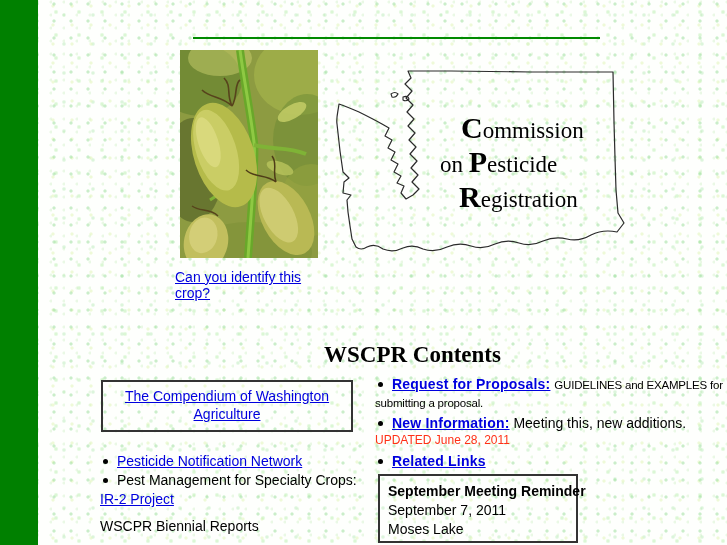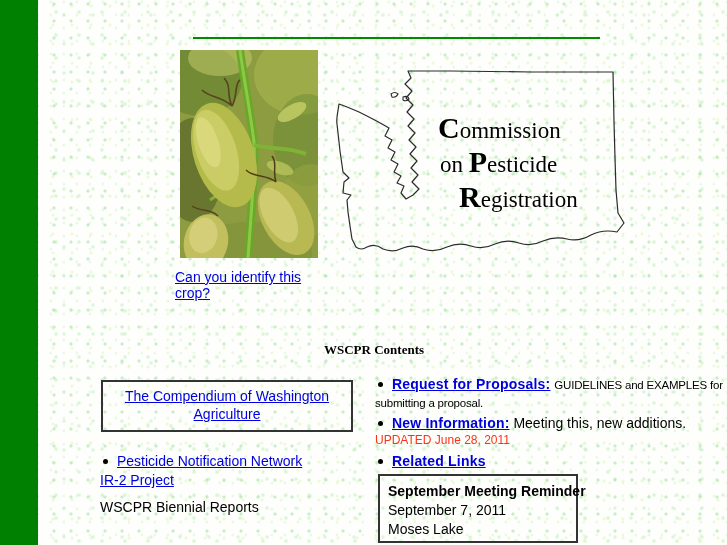--- a/index.html
+++ b/index.html
@@ -20,21 +20,21 @@
   .toprule{left:193px;top:37px;width:407px;height:2px;background:#008A00;}
   .cropimg{left:180px;top:50px;width:138px;height:208px;}
   .mapwrap{left:331px;top:62px;width:296px;height:196px;}
   .capline{position:absolute;font-family:"Liberation Serif",serif;white-space:nowrap;}
   .capline .pre{font-size:23px;}
   .capline .cap{font-size:30px;font-weight:bold;}
   .capline .rest{font-size:23px;}
   .lnk{color:#0000DE;text-decoration:underline;cursor:pointer;}
   .lnkb{font-weight:bold;letter-spacing:.2px;}
   .croplink{left:175px;top:269px;width:160px;font-size:14px;}
-  .pagetitle{left:324px;top:342px;font-family:"Liberation Serif",serif;font-size:13px;font-weight:bold;white-space:nowrap;}
+  .pagetitle{left:324px;top:342px;font-family:"Liberation Serif",serif;font-size:23px;font-weight:bold;white-space:nowrap;}
   .newbox{left:101px;top:380px;width:252px;box-sizing:border-box;border:2px solid #333;
           text-align:center;padding:5px 4px 7px 4px;font-size:14px;line-height:18px;}
   .newbox .newtitle{font-weight:bold;margin-bottom:1px;}
   .leftlist{left:100px;top:452px;width:270px;font-size:14px;}
   .row{line-height:19px;white-space:nowrap;}
   .bullet{display:inline-block;width:5px;height:5px;border-radius:50%;background:#000;
           margin:0 9px 2px 3px;vertical-align:middle;}
   .gap8{height:8px;}
   .rightcol{left:375px;top:375px;width:352px;font-size:14px;}
   .small{font-size:11.5px;letter-spacing:-.2px;}
@@ -98,21 +98,21 @@
            Q30,189 36,185 Q44,181 52,187 Q62,191 72,186 Q82,182 92,187 Q104,191 116,185 Q128,180 140,184
            Q152,188 164,182 Q176,177 188,181 Q200,185 212,179 Q224,174 236,177 Q248,180 260,173 Q272,167 286,170
            L293,161 L287,151 L285,128 L284,96 L283,60 L282,10 L200,10 L120,9 L77,9
            L80,16 L74,22 L81,29 L75,36 L82,43 L76,50 L83,57 L77,64 L84,71 L78,78 L85,85 L79,92 L86,99 L80,106
            L87,113 L81,120 L88,127 L82,133 L75,137 L70,131 L73,124 L66,121 L70,114 L63,110 L67,102 L60,98
            L64,90 L57,86 L61,78 L54,74 L58,66 L51,62 C44,58 36,54 28,50 C21,47 14,44 8,42 Z"></path>
       <path fill="none" stroke="#2b2b2b" stroke-width="1.1" d="M60,32 q4,-3 7,0 q-2,4 -6,3 z M72,35 q5,-2 6,2 q-3,3 -6,1 z"></path>
     </svg>
   </div>
 
-  <div class="abs capline" style="left:438px;top:111px;">
+  <div class="abs capline" style="left:461px;top:111px;">
     <span class="pre"></span><span class="cap">C</span><span class="rest">ommission</span>
   </div>
   <div class="abs capline" style="left:440px;top:145px;">
     <span class="pre">on </span><span class="cap">P</span><span class="rest">esticide</span>
   </div>
   <div class="abs capline" style="left:459px;top:180px;">
     <span class="pre"></span><span class="cap">R</span><span class="rest">egistration</span>
   </div>
 
   <div class="abs croplink">
@@ -123,20 +123,23 @@
 
   <div class="abs newbox">
     <div>
       <span class="lnk">The Compendium of Washington Agriculture</span>
     </div>
   </div>
 
   <div class="abs leftlist">
     <div class="row">
       <span class="bullet"></span><span class="lnk">Pesticide Notification Network</span>
+    </div>
+    <div class="row">
+      <span class="bullet"></span><span>Pest Management for Specialty Crops:</span>
     </div>
     <div class="row">
       <span class="lnk">IR-2 Project</span>
     </div>
     <div class="gap8"></div>
     <div class="row">WSCPR Biennial Reports</div>
   </div>
 
   <div class="abs rightcol">
     <div class="r1">

